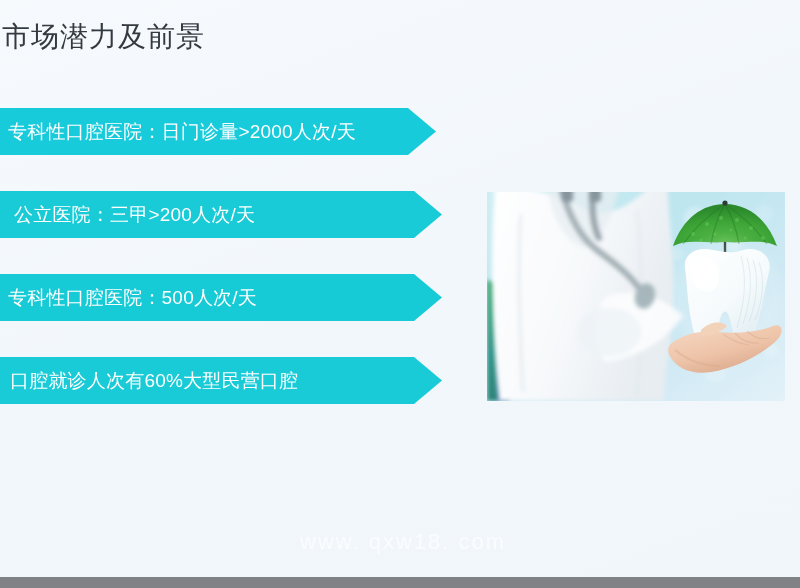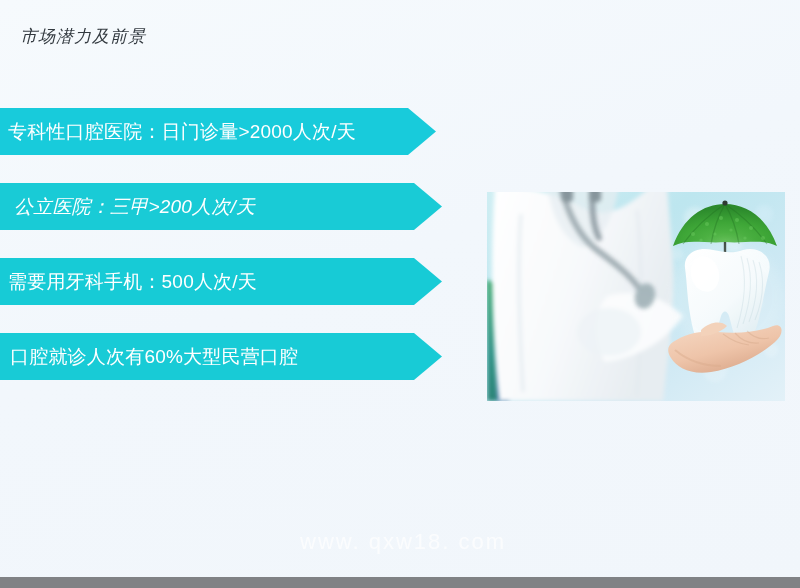--- a/index.html
+++ b/index.html
@@ -19,57 +19,56 @@
     position: relative;
     width: 800px;
     height: 588px;
     background: linear-gradient(160deg, #f6fafd 0%, #f2f7fc 45%, #f1f6fb 100%);
     overflow: hidden;
   }
 
   
   #slide-title {
     position: absolute;
-    left: 20px;
+    left: 2px;
     top: 20px;
-    font-size: 17px;
+    font-size: 28px;
     line-height: 34px;
     letter-spacing: 1px;
     color: #333a40;
     font-weight: 400;
     white-space: nowrap;
-    font-style: italic;
   }
 
   
   #banner-list {
     position: absolute;
     left: 0;
     top: 108px;
     width: 450px;
   }
 
   .banner-row {
     position: relative;
     height: 47px;
-    margin-bottom: 28px;
+    margin-bottom: 36px;
   }
 
   .banner-shape {
     position: absolute;
     left: 0;
     top: 0;
     height: 47px;
     background: #1dc8d4;
     display: flex;
     align-items: center;
   }
 
   .banner-row:nth-child(1) .banner-shape { width: 436px; background: #18cbdb; }
-  .banner-row:nth-child(2) .banner-shape { width: 442px; background: #19cbd6; font-style: italic; }
+  .banner-row:nth-child(2) .banner-shape { width: 442px; background: #19cbd6; }
   .banner-row:nth-child(3) .banner-shape { width: 442px; background: #17cbd6; }
   .banner-row:nth-child(4) .banner-shape { width: 442px; background: #18cbd6; }
   .banner-row:nth-child(5) .banner-shape { width: 442px; background: #19c9d3; }
 
   .banner-shape {
     -webkit-clip-path: polygon(0 0, calc(100% - 28px) 0, 100% 50%, calc(100% - 28px) 100%, 0 100%);
     clip-path: polygon(0 0, calc(100% - 28px) 0, 100% 50%, calc(100% - 28px) 100%, 0 100%);
   }
 
   .banner-label {
@@ -136,21 +135,21 @@
 
     <div class="banner-row">
       <div class="banner-shape">
         <span class="banner-label">公立医院：三甲&gt;200人次/天</span>
       </div>
     </div>
 
 
     <div class="banner-row">
       <div class="banner-shape">
-        <span class="banner-label">需要用牙科手机：500人次/天</span>
+        <span class="banner-label">专科性口腔医院：500人次/天</span>
       </div>
     </div>
 
     <div class="banner-row">
       <div class="banner-shape">
         <span class="banner-label">口腔就诊人次有60%大型民营口腔</span>
       </div>
     </div>
 
   </div>

